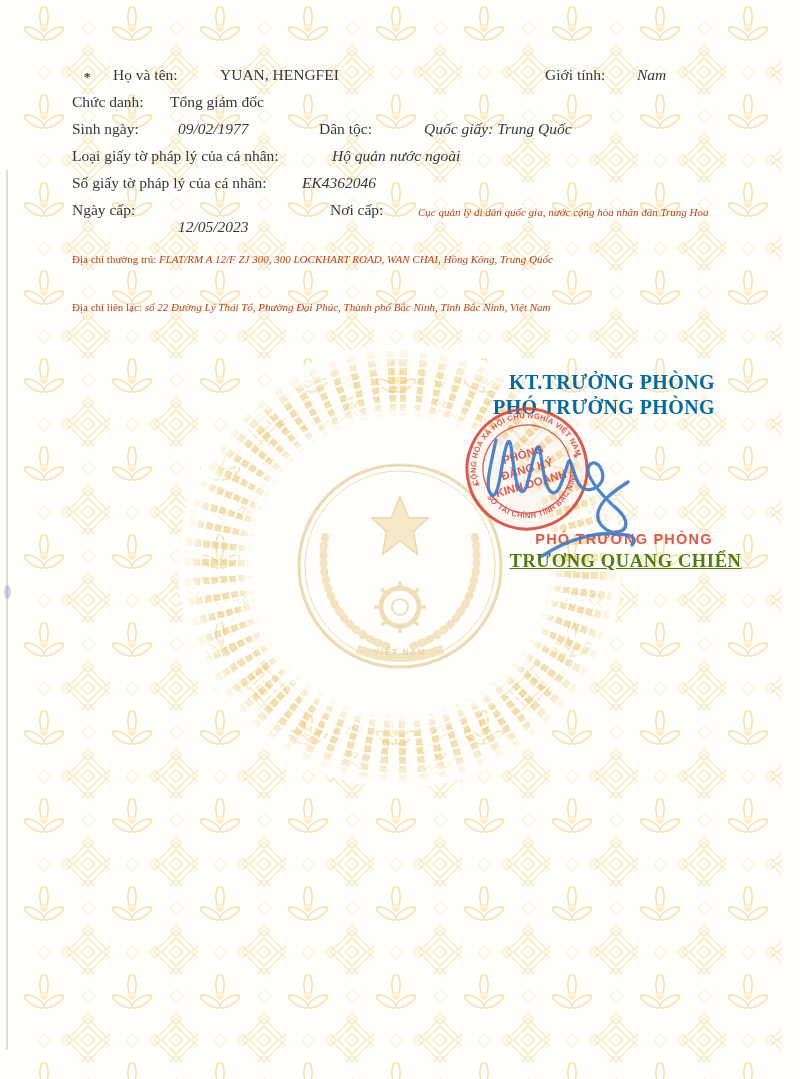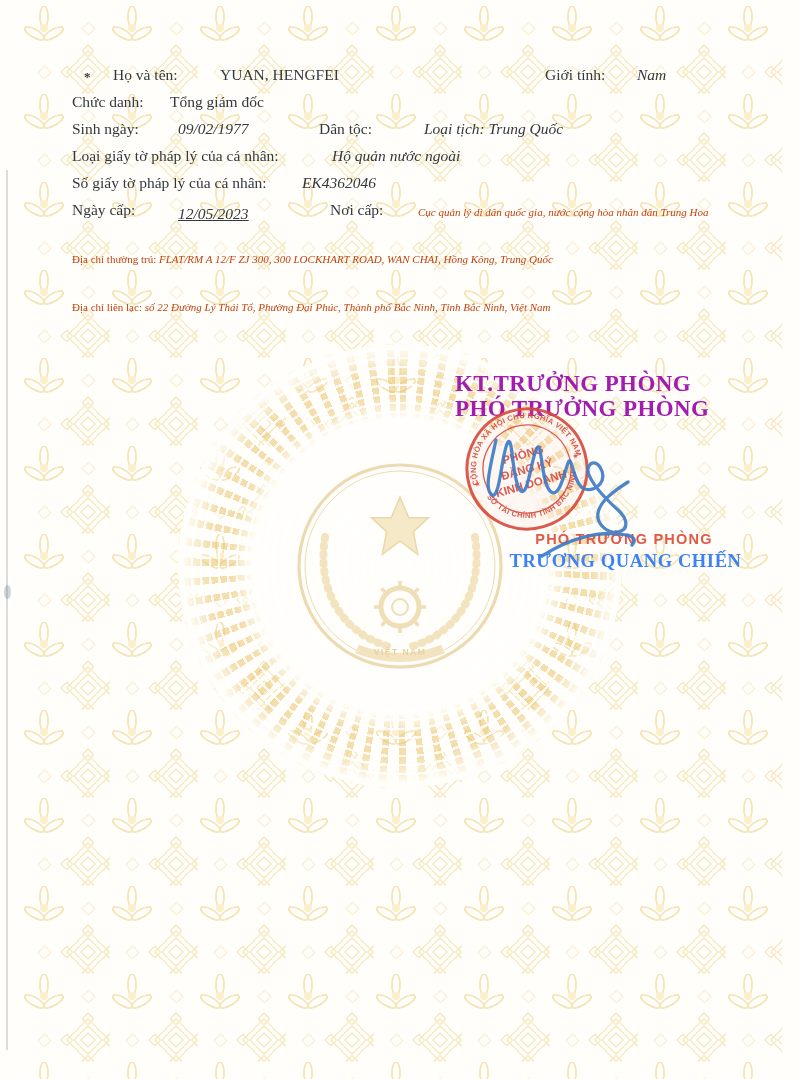--- a/index.html
+++ b/index.html
@@ -22,27 +22,27 @@
   .emblem{position:absolute;left:293px;top:459px;z-index:3;opacity:.62;}
 
   
   .txt{position:absolute;z-index:5;font-size:15.5px;color:#33383c;white-space:nowrap;}
   .blk{position:absolute;z-index:5;font-size:11px;color:#c2410c;line-height:23px;}
   .it{font-style:italic;text-align:center;}
   .lbl{font-style:normal;margin-top:12px;}
   .bullet{font-size:13px;font-weight:bold;}
   .hang{display:inline-block;padding-left:44px;text-indent:-44px;white-space:normal;vertical-align:top;}
 
-  .sig-head{position:absolute;left:455px;width:260px;text-align:left;z-index:5;
-    font-weight:bold;font-size:23px;color:#a21caf;letter-spacing:.4px;white-space:nowrap;}
+  .sig-head{position:absolute;left:455px;width:260px;text-align:right;z-index:5;
+    font-weight:bold;font-size:20px;color:#0369a1;letter-spacing:.4px;white-space:nowrap;}
   .signer-title{position:absolute;left:514px;top:531px;width:220px;text-align:center;z-index:5;
     font-family:"Liberation Sans","DejaVu Sans",sans-serif;font-weight:bold;font-size:14.5px;
     color:#e25847;letter-spacing:1.2px;white-space:nowrap;}
   .signer-name{position:absolute;left:503px;top:551px;width:245px;text-align:center;z-index:5;
-    font-weight:bold;font-size:18.5px;color:#3b82f6;letter-spacing:.6px;white-space:nowrap;}
+    font-weight:bold;font-size:18.5px;color:#4d7c0f;letter-spacing:.6px;white-space:nowrap;text-decoration:underline;}
 
   .stamp{position:absolute;left:460px;top:402px;z-index:6;opacity:.9;}
   .signature{position:absolute;left:430px;top:388px;z-index:7;}
 </style>
 </head>
 <body>
 
 <div class="page">
 
   <div class="scan-edge"></div>
@@ -118,30 +118,30 @@
   <span class="txt" style="left:184px;top:66px;margin-left:36px;">YUAN, HENGFEI</span>
   <span class="txt" style="left:545px;top:66px;">Giới tính:</span>
   <span class="txt it" style="left:637px;top:66px;">Nam</span>
 
   <span class="txt" style="left:72px;top:93px;">Chức danh:</span>
   <span class="txt" style="left:170px;top:93px;">Tổng giám đốc</span>
 
   <span class="txt" style="left:72px;top:120px;">Sinh ngày:</span>
   <span class="txt it" style="left:178px;top:120px;">09/02/1977</span>
   <span class="txt" style="left:319px;top:120px;">Dân tộc:</span>
-  <span class="txt it" style="left:424px;top:120px;"><span>Loại tịch:</span> <span>Trung Quốc</span></span>
+  <span class="txt it" style="left:424px;top:120px;"><span>Quốc giấy:</span> <span>Trung Quốc</span></span>
 
   <span class="txt" style="left:72px;top:147px;">Loại giấy tờ pháp lý của cá nhân:</span>
   <span class="txt it" style="left:332px;top:147px;">Hộ quản nước ngoài</span>
 
   <span class="txt" style="left:72px;top:174px;">Số giấy tờ pháp lý của cá nhân:</span>
   <span class="txt it" style="left:302px;top:174px;">EK4362046</span>
 
   <span class="txt" style="left:72px;top:201px;">Ngày cấp:</span>
-  <span class="txt it" style="left:178px;top:205px;text-decoration:underline;">12/05/2023</span>
+  <span class="txt it" style="left:178px;top:218px;">12/05/2023</span>
   <span class="txt" style="left:330px;top:201px;text-align:center;">Nơi cấp:</span>
   <div class="blk" style="left:418px;top:201px;width:300px;">
     <span class="hang it">Cục quản lý di dân quốc gia, nước cộng hòa nhân dân Trung Hoa</span>
   </div>
 
   <div class="blk" style="left:72px;top:248px;width:662px;">
     <span class="lbl">Địa chỉ thường trú:</span>
     <span class="it">FLAT/RM A 12/F ZJ 300, 300 LOCKHART ROAD, WAN CHAI, Hồng Kông, Trung Quốc</span>
   </div>
 

